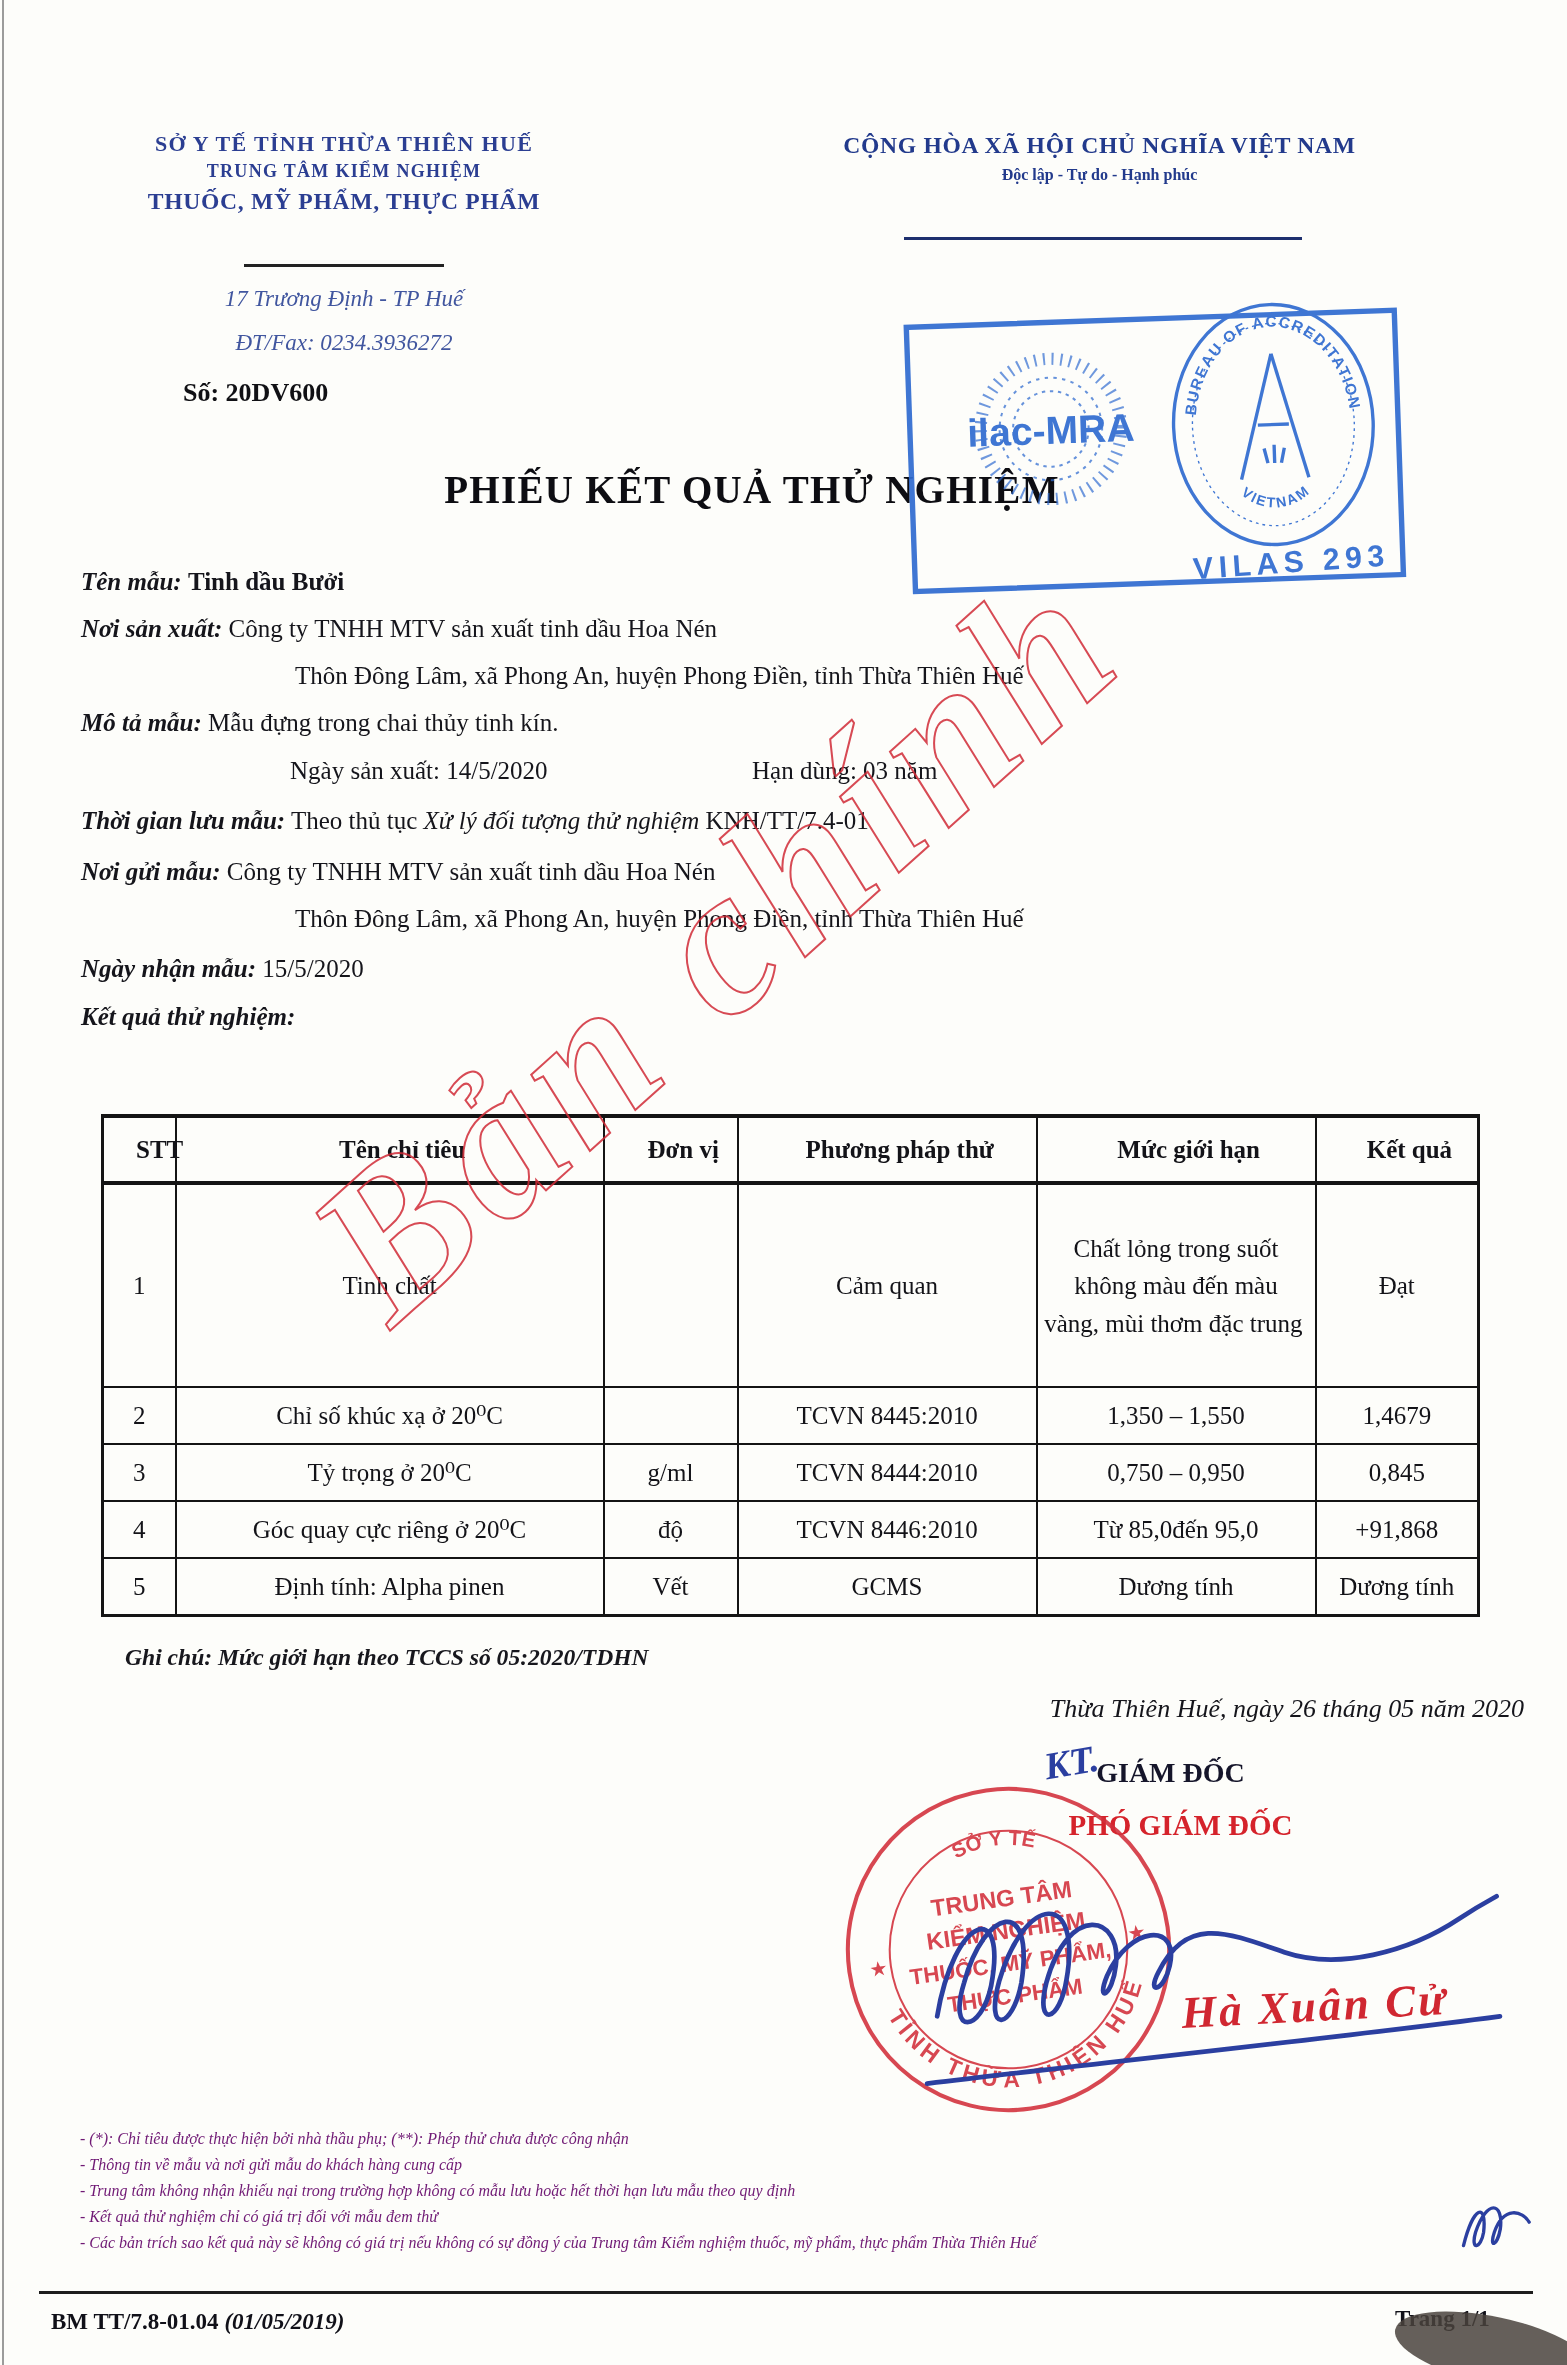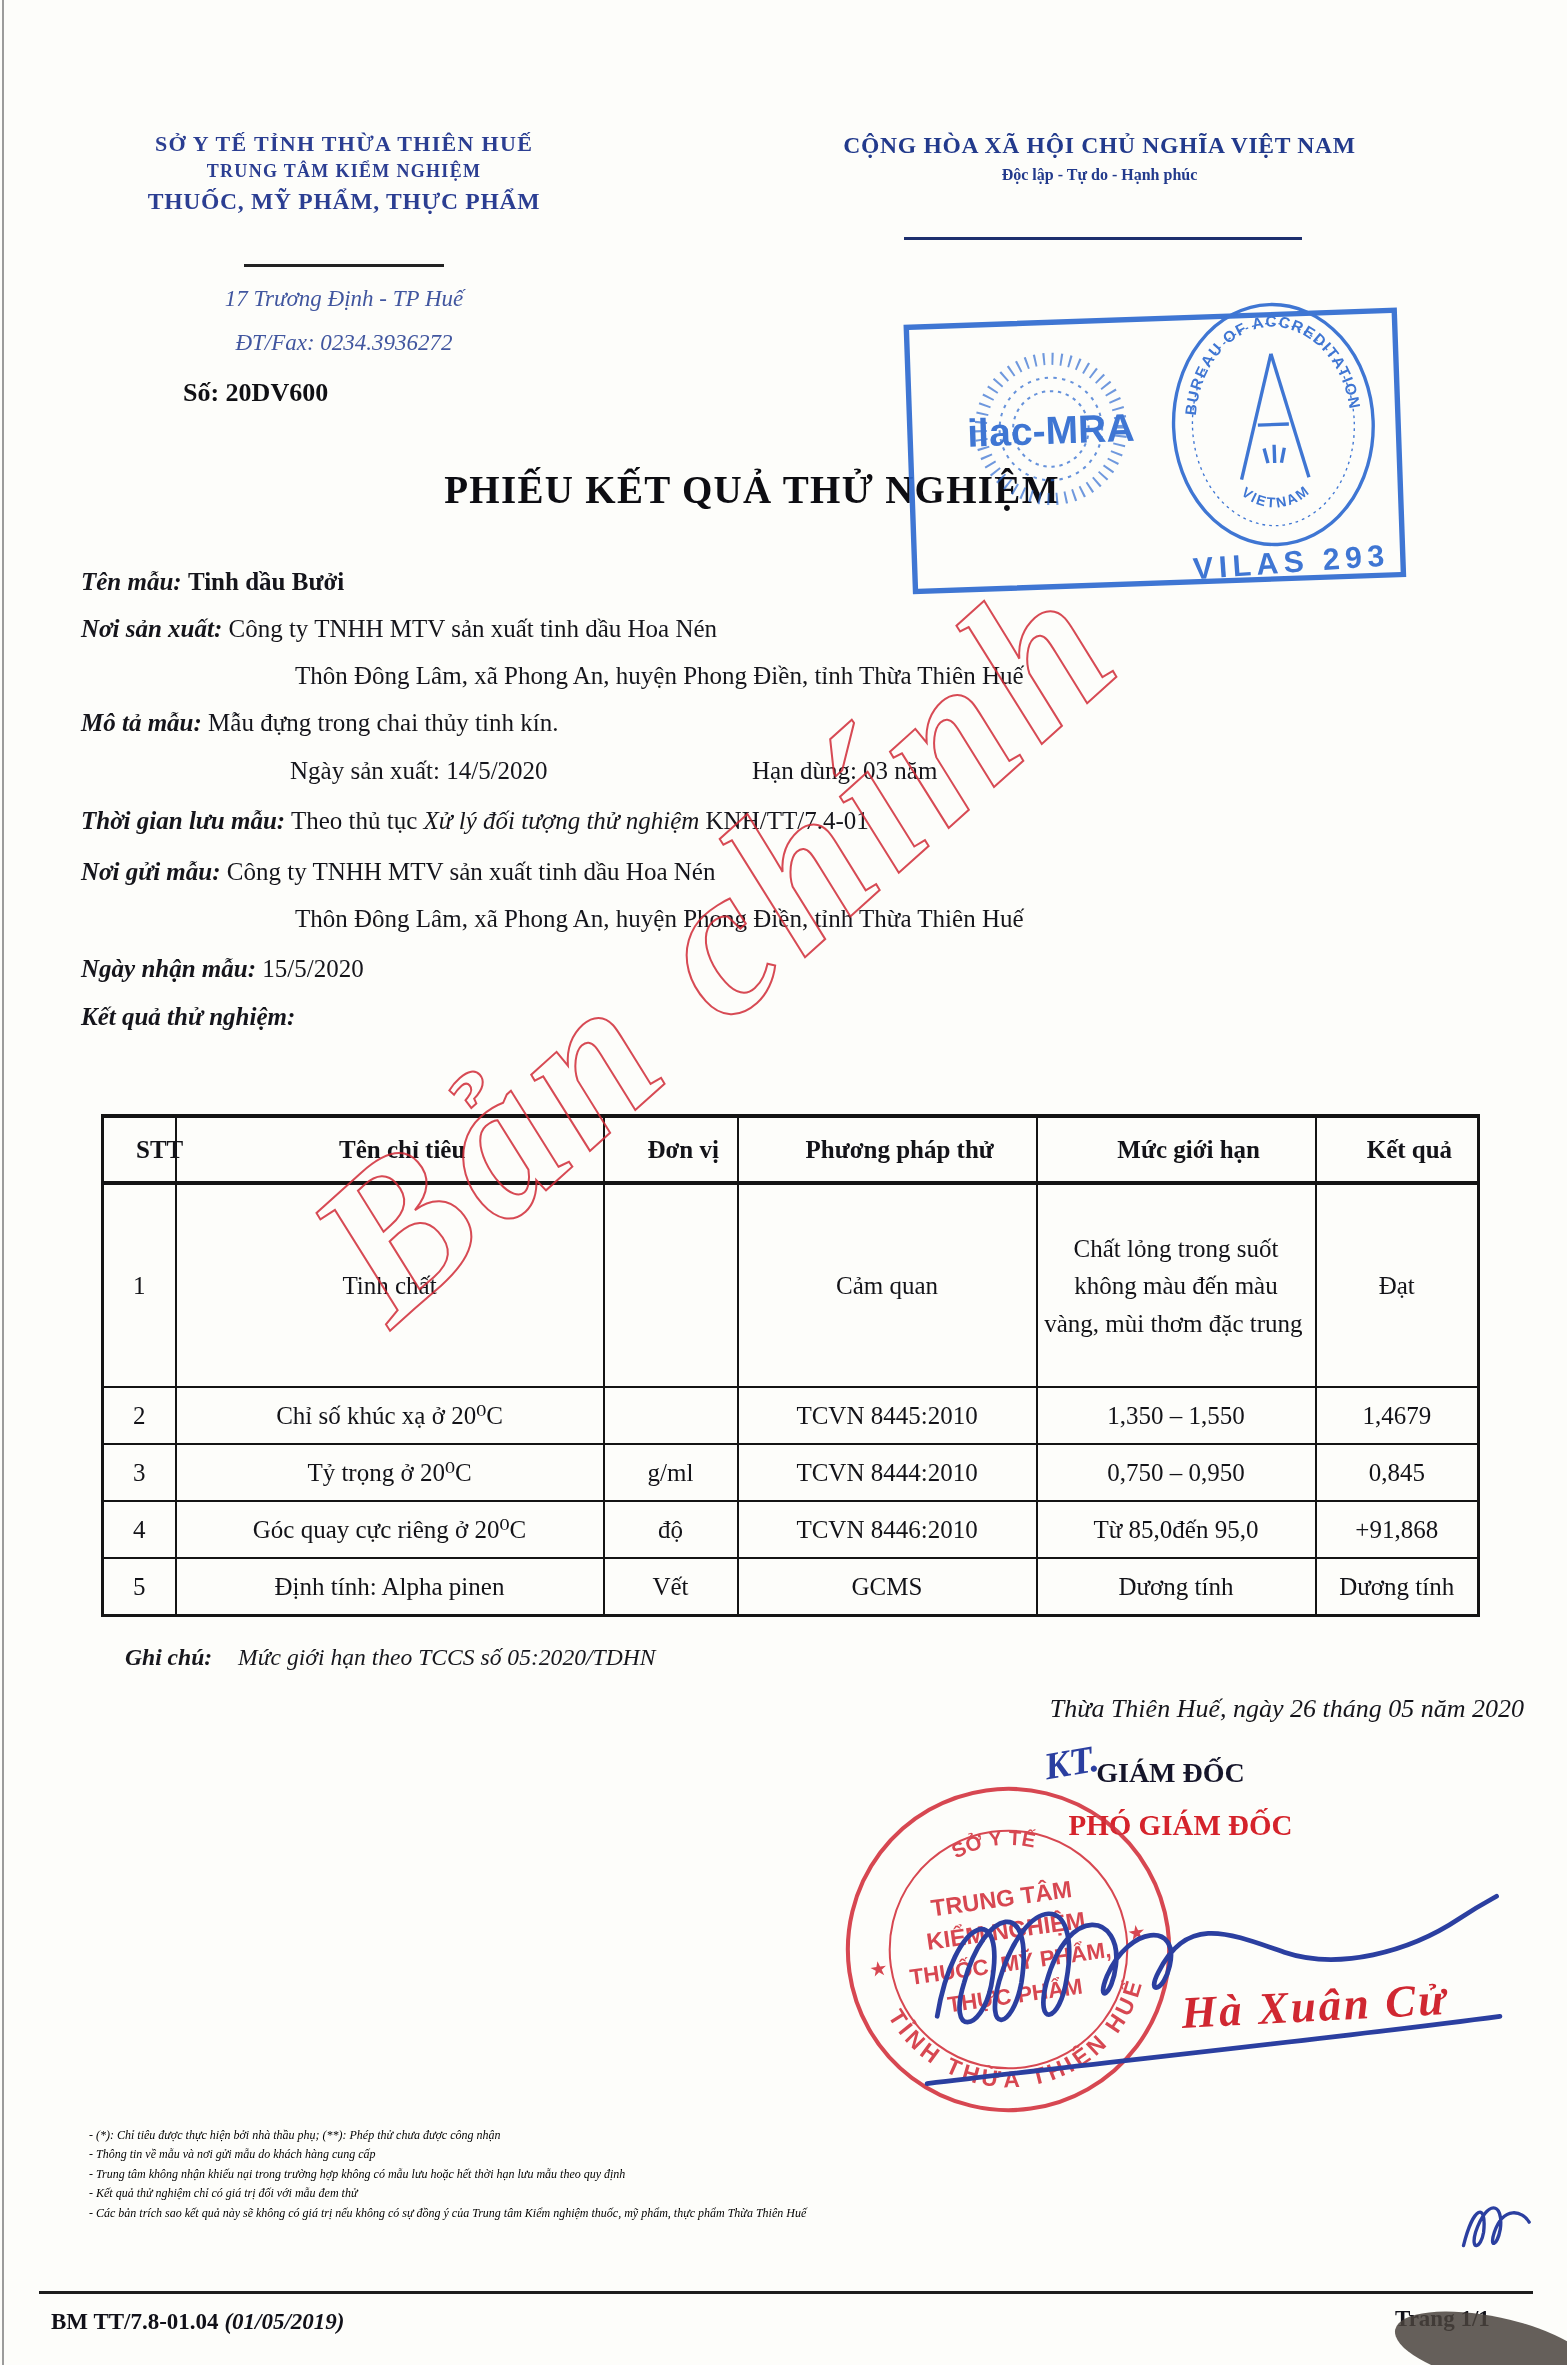--- a/index.html
+++ b/index.html
@@ -28,27 +28,27 @@
   table.results th,table.results td{border:2px solid #141414;font-size:25px;padding:2.7px 6.7px;vertical-align:middle;color:#131318;}
   table.results th{font-weight:bold;border-top:4px solid #141414;border-bottom:4px solid #141414;height:58px;padding-left:32px;}
   table.results td{text-align:center;}
   td.cl{text-align:left;padding-left:10.8px;}
   td.just{text-align:justify;text-align-last:left;font-size:24px;line-height:1.5;padding:6.7px 9.4px;}
   table.results .outer-l{border-left:3.4px solid #141414;}
   table.results .outer-r{border-right:3.4px solid #141414;}
   tr.last td{border-bottom:3.4px solid #141414;}
   
   .ghi-chu{left:125px;top:1644px;font-size:23.6px;font-style:italic;font-weight:bold;color:#17171d;}
-  .ghi-chu .gv{font-weight:normal;margin-left:20px;}
+  .ghi-chu .gv{font-weight:bold;}
   .date-line{left:674px;top:1694px;width:850px;text-align:right;font-size:26px;font-style:italic;color:#15151b;}
   .giamdoc{left:1012px;top:1757px;width:317px;text-align:center;font-size:28px;font-weight:bold;color:#15152a;z-index:3;}
   .kt-mark{left:1044px;top:1740px;font-size:38px;font-style:italic;font-weight:bold;color:#2b3fa0;transform:rotate(-10deg);z-index:7;}
   .phogiamdoc{left:978px;top:1809px;width:405px;text-align:center;font-size:29px;font-weight:bold;color:#d5232b;z-index:6;}
   .sig-name{left:1065px;top:1980px;width:499px;text-align:center;font-size:45px;font-weight:bold;font-style:italic;color:#d02731;transform:rotate(-3deg);letter-spacing:2.7px;z-index:8;}
-  .footnotes{left:89px;top:2126px;width:1430px;font-size:12px;font-style:italic;color:#000000;line-height:1.62;z-index:2;}
+  .footnotes{left:80px;top:2126px;width:1430px;font-size:16px;font-style:italic;color:#701a75;line-height:1.62;z-index:2;}
   .foot-rule{left:39px;top:2291px;width:1494px;height:2.7px;background:#1d1d1d;}
   .foot-left{left:51px;top:2309px;font-size:23px;font-weight:bold;color:#101018;}
   .foot-left .fi{font-style:italic;}
   .foot-right{left:1395px;top:2306px;font-size:23px;font-weight:bold;color:#101018;}
   
   .watermark{left:715px;top:944px;transform:translate(-50%,-50%) rotate(-42deg);font-size:209px;font-style:italic;font-weight:bold;letter-spacing:9.4px;color:transparent;-webkit-text-stroke:2px rgba(208,42,54,0.85);white-space:nowrap;z-index:9;pointer-events:none;}
   .edge-line{left:2px;top:0;width:2px;height:2366px;background:#3c3c3c;opacity:.5;}
   .corner-blob{right:-27px;bottom:-17.5px;width:202px;height:67px;background:#4a433d;border-radius:50%;transform:rotate(12deg);opacity:.85;}
   .z4{z-index:4;} .z6{z-index:6;} .z7{z-index:7;}
 </style>

